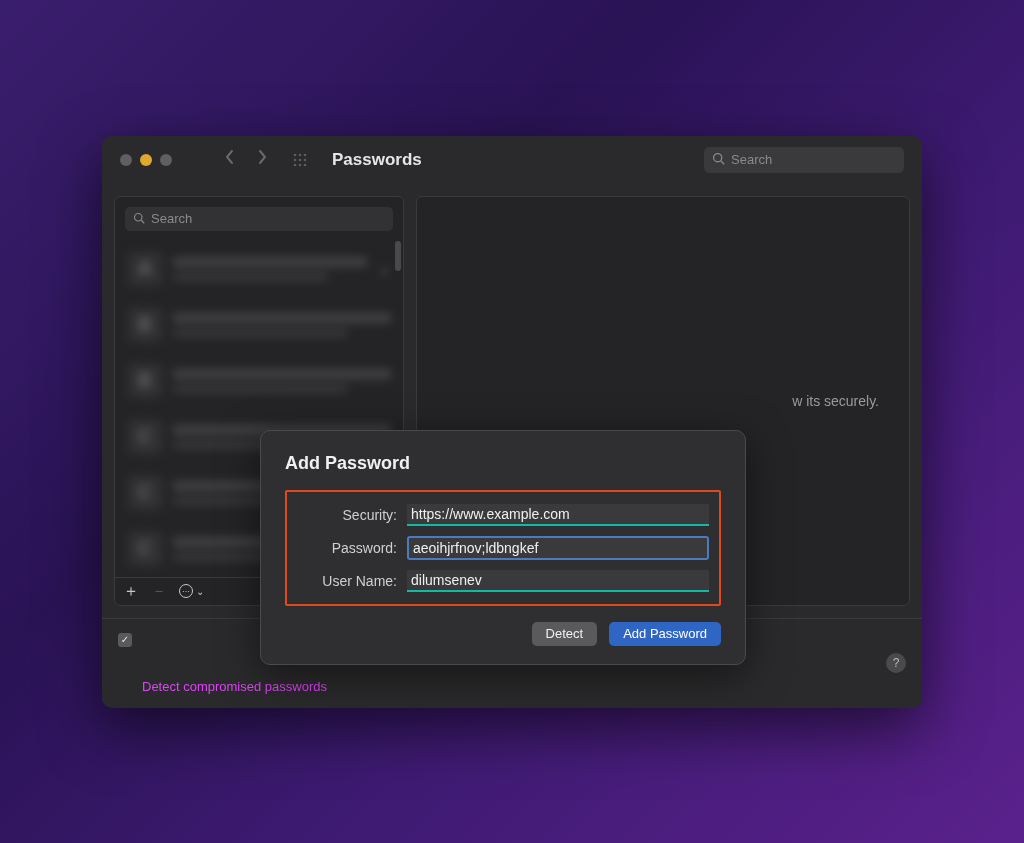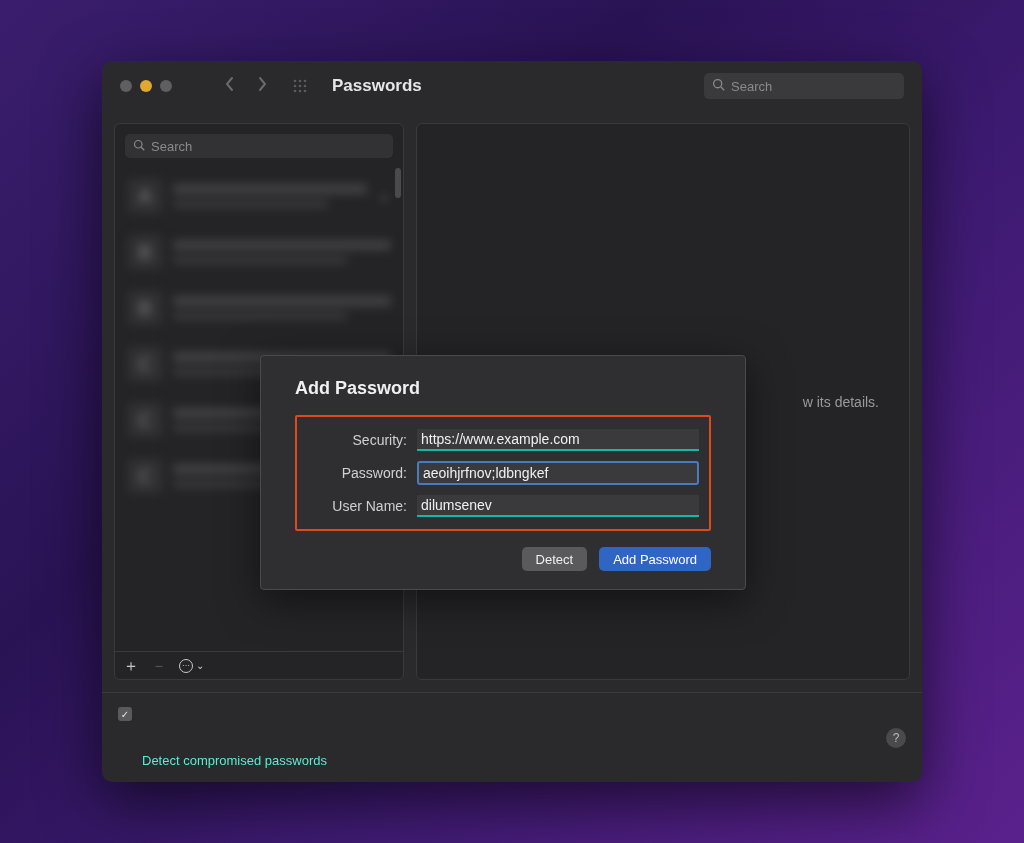--- a/index.html
+++ b/index.html
@@ -2,21 +2,21 @@
 <html><head>
 <meta charset="utf-8">
 <style>
 * { margin: 0; padding: 0; box-sizing: border-box; font-family: -apple-system, "Helvetica Neue", Arial, sans-serif; }
 html, body { width: 1024px; height: 843px; overflow: hidden; }
 body {
   background: linear-gradient(135deg, #3a1e6e 0%, #2a1355 35%, #3c1a70 60%, #5a218c 100%);
   display: flex; align-items: center; justify-content: center;
 }
 .window {
-  width: 820px; height: 721px;
+  width: 820px; height: 572px;
   background: #2a2a2c;
   border-radius: 10px;
   box-shadow: 0 20px 60px rgba(0,0,0,0.6);
   display: flex; flex-direction: column;
   overflow: hidden;
   position: relative;
 }
 .titlebar {
   height: 50px; display: flex; align-items: center; padding: 0 18px;
   background: #2a2a2c;
@@ -84,33 +84,33 @@
   color: #9a9a9c; font-size: 14px;
 }
 .main-text { white-space: nowrap; }
 .bottom {
   border-top: 1px solid #3a3a3c; padding: 12px 16px; display: flex; align-items: flex-start; gap: 10px;
 }
 .chk {
   width: 14px; height: 14px; border-radius: 3px; background: #5a5a5c; margin-top: 2px;
   display: flex; align-items: center; justify-content: center; color: #e6e6e6; font-size: 10px;
 }
-.bottom-text .bt1 { color: #5eead4; font-size: 13px; margin-bottom: 2px; margin-top: 48px; }
+.bottom-text .bt1 { color: #d946ef; font-size: 13px; margin-bottom: 2px; margin-top: 48px; }
 .bottom-text .bt2 { color: #7a7a7c; font-size: 12px; }
 .help {
   margin-left: auto; width: 20px; height: 20px; border-radius: 50%;
   background: #4a4a4c; color: #bababc; font-size: 12px;
   display: flex; align-items: center; justify-content: center; align-self: center;
 }
 
 .modal {
   position: absolute; top: 294px; left: 158px;
   width: 486px; background: #2f2f31; border: 1px solid #4a4a4c;
-  border-radius: 4px; box-shadow: 0 10px 40px rgba(0,0,0,0.5);
-  padding: 22px 34px 18px;
+  border-radius: 10px; box-shadow: 0 10px 40px rgba(0,0,0,0.5);
+  padding: 22px 24px 18px;
 }
 .modal h2 { color: #f0f0f0; font-size: 18px; font-weight: 700; margin-bottom: 16px; }
 .highlight {
   border: 2px solid #e04a1a; border-radius: 2px; padding: 12px 10px; margin-bottom: 16px;
 }
 .field { display: flex; align-items: center; margin-bottom: 10px; }
 .field:last-child { margin-bottom: 0; }
 .field label { width: 100px; text-align: right; color: #d0d0d2; font-size: 14px; margin-right: 10px; }
 .field .inp {
   flex: 1; height: 22px; background: #3a3a3c; border: none; border-bottom: 2px solid #14b8a6;
@@ -237,21 +237,21 @@
         <span class="sb-btn">＋</span>
         <span class="sb-btn disabled">－</span>
         <span class="sb-more">
           <span class="circ">⋯</span>
           <span class="chev">⌄</span>
         </span>
       </div>
     </div>
 
     <div class="main">
-      <span class="main-text">w its details.</span>
+      <span class="main-text">w its securely.</span>
     </div>
 
   </div>
 
   <div class="bottom">
     <div class="chk">✓</div>
     <div class="bottom-text">
       <div class="bt1">Detect compromised passwords</div>
     </div>
     <div class="help">?</div>

